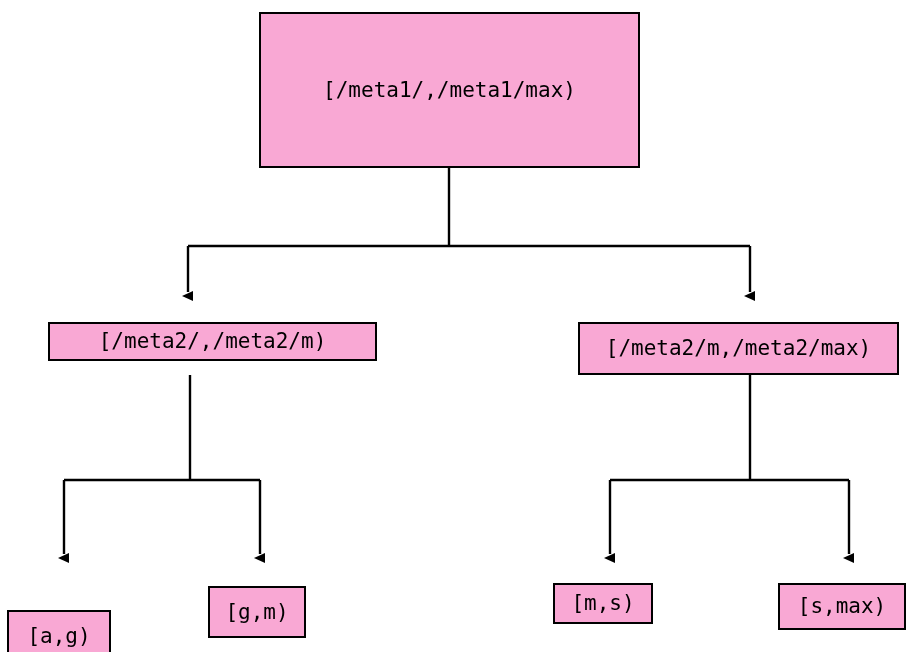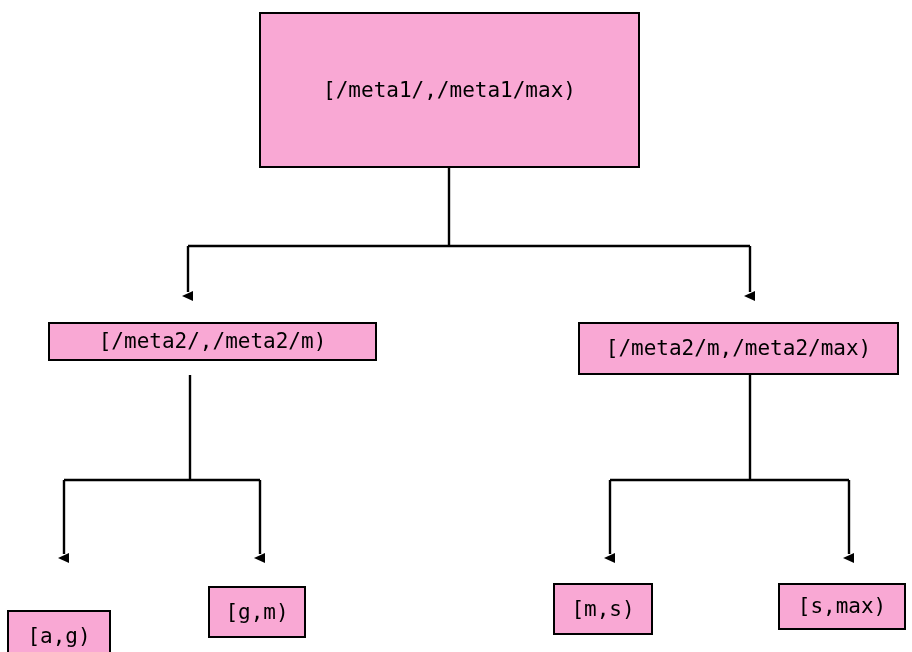--- a/index.html
+++ b/index.html
@@ -75,21 +75,21 @@
   #node-leaf-gm {
     left: 208px;
     top: 586px;
     width: 98px;
     height: 52px;
   }
   #node-leaf-ms {
     left: 553px;
     top: 583px;
     width: 100px;
-    height: 52px;
+    height: 41px;
     text-align: right;
   }
   #node-leaf-smax {
     left: 778px;
     top: 583px;
     width: 128px;
     height: 47px;
   }
 </style>
 </head>

